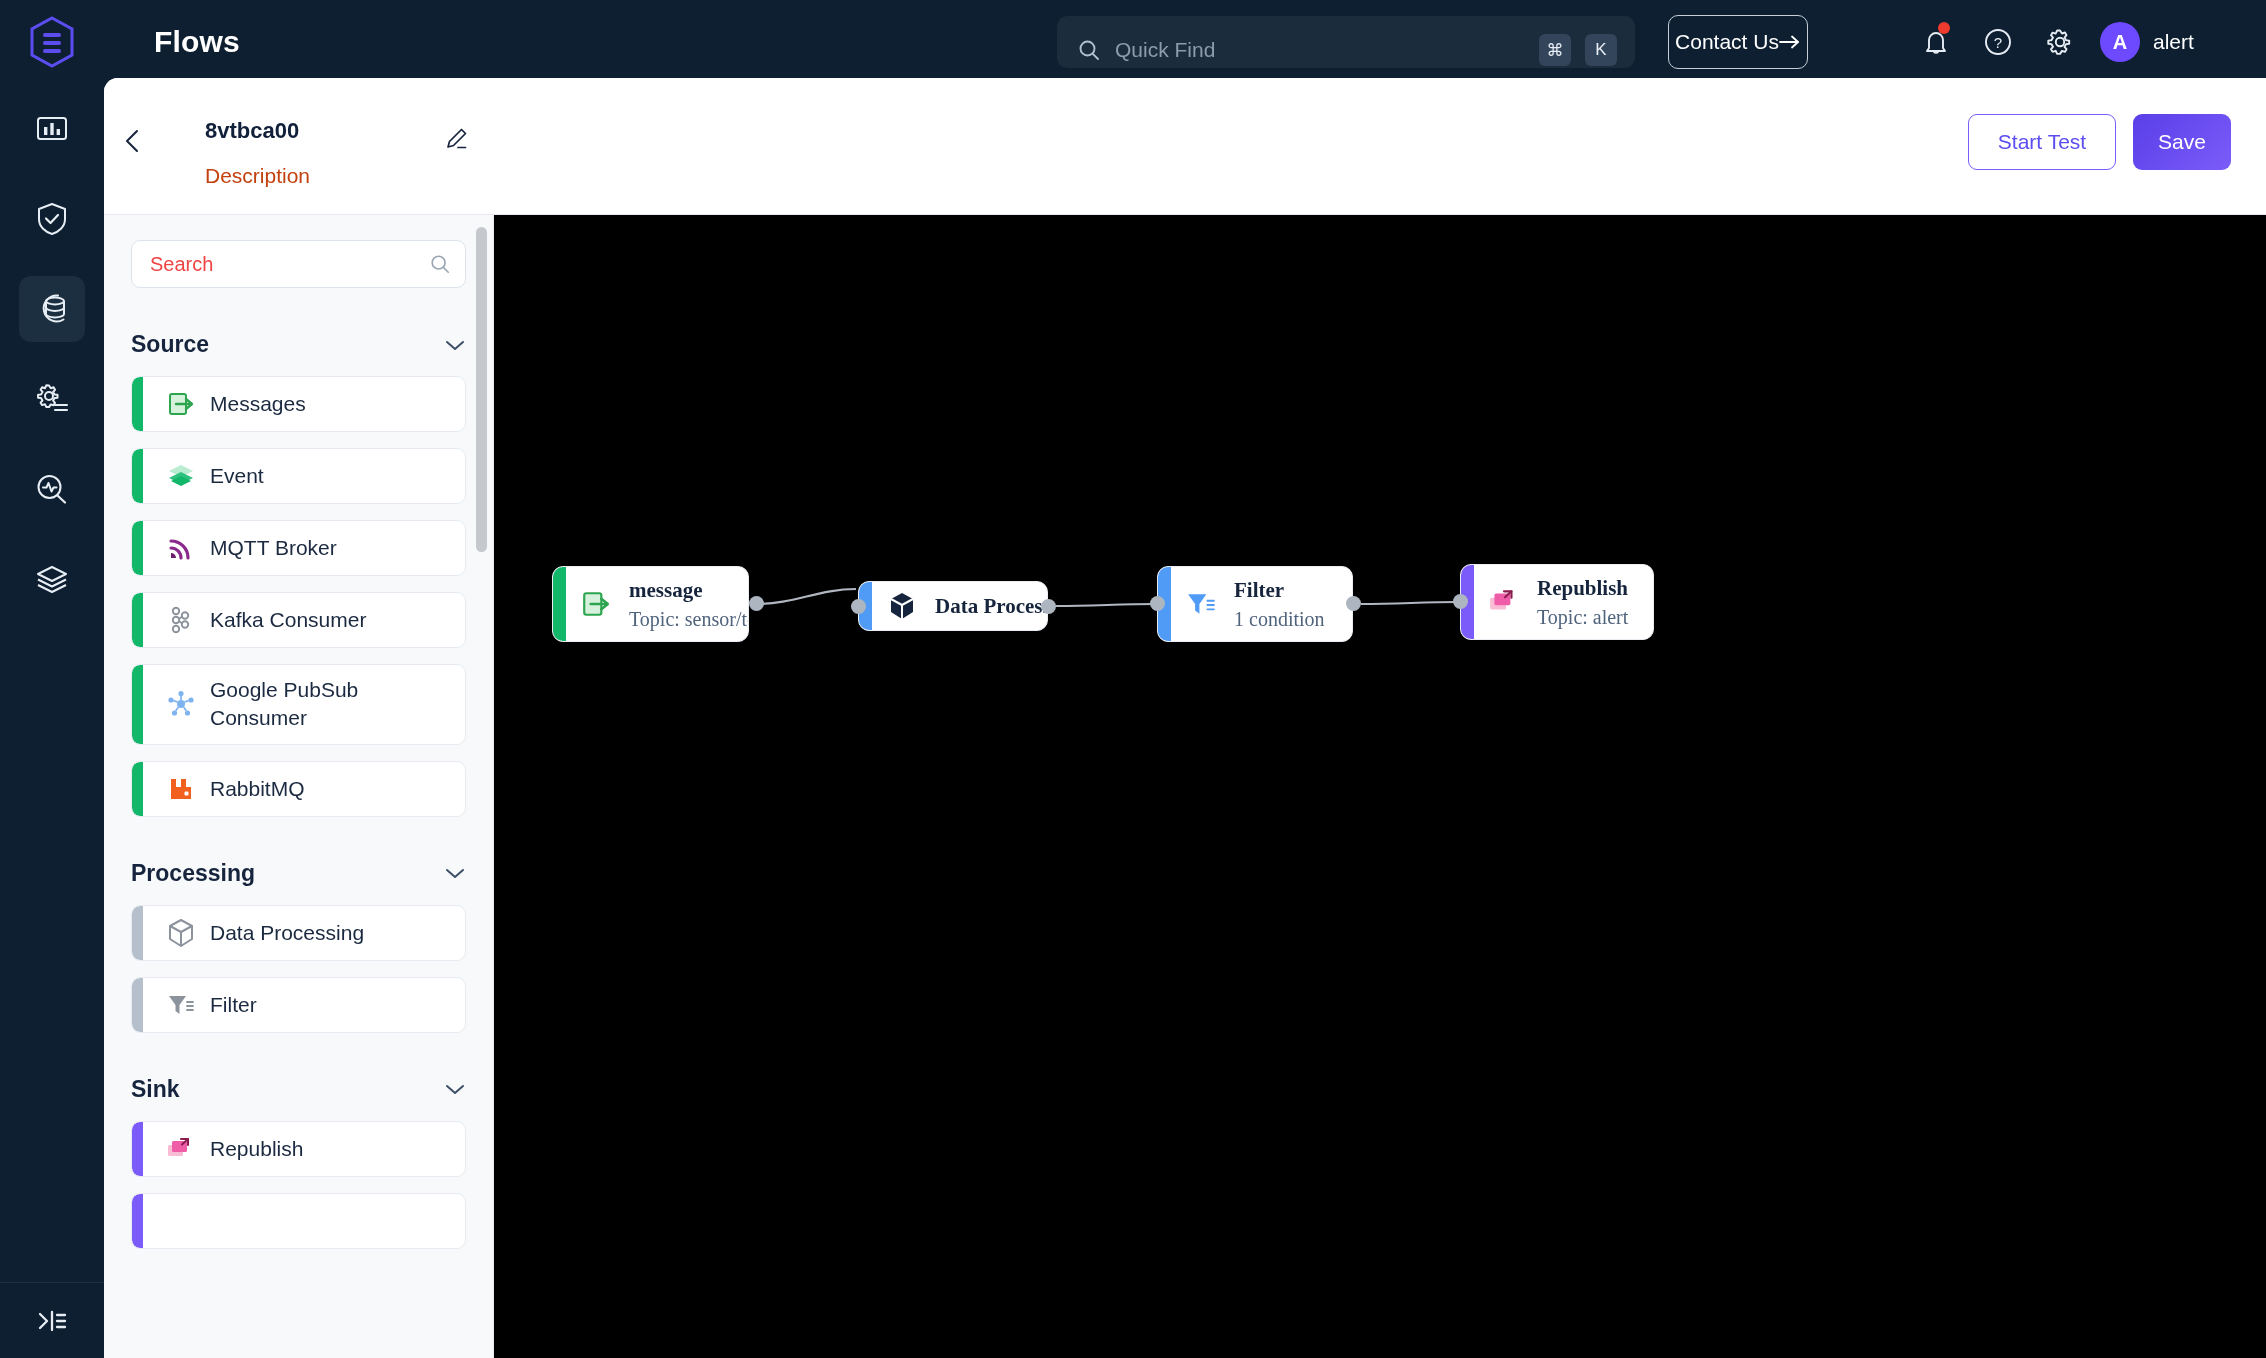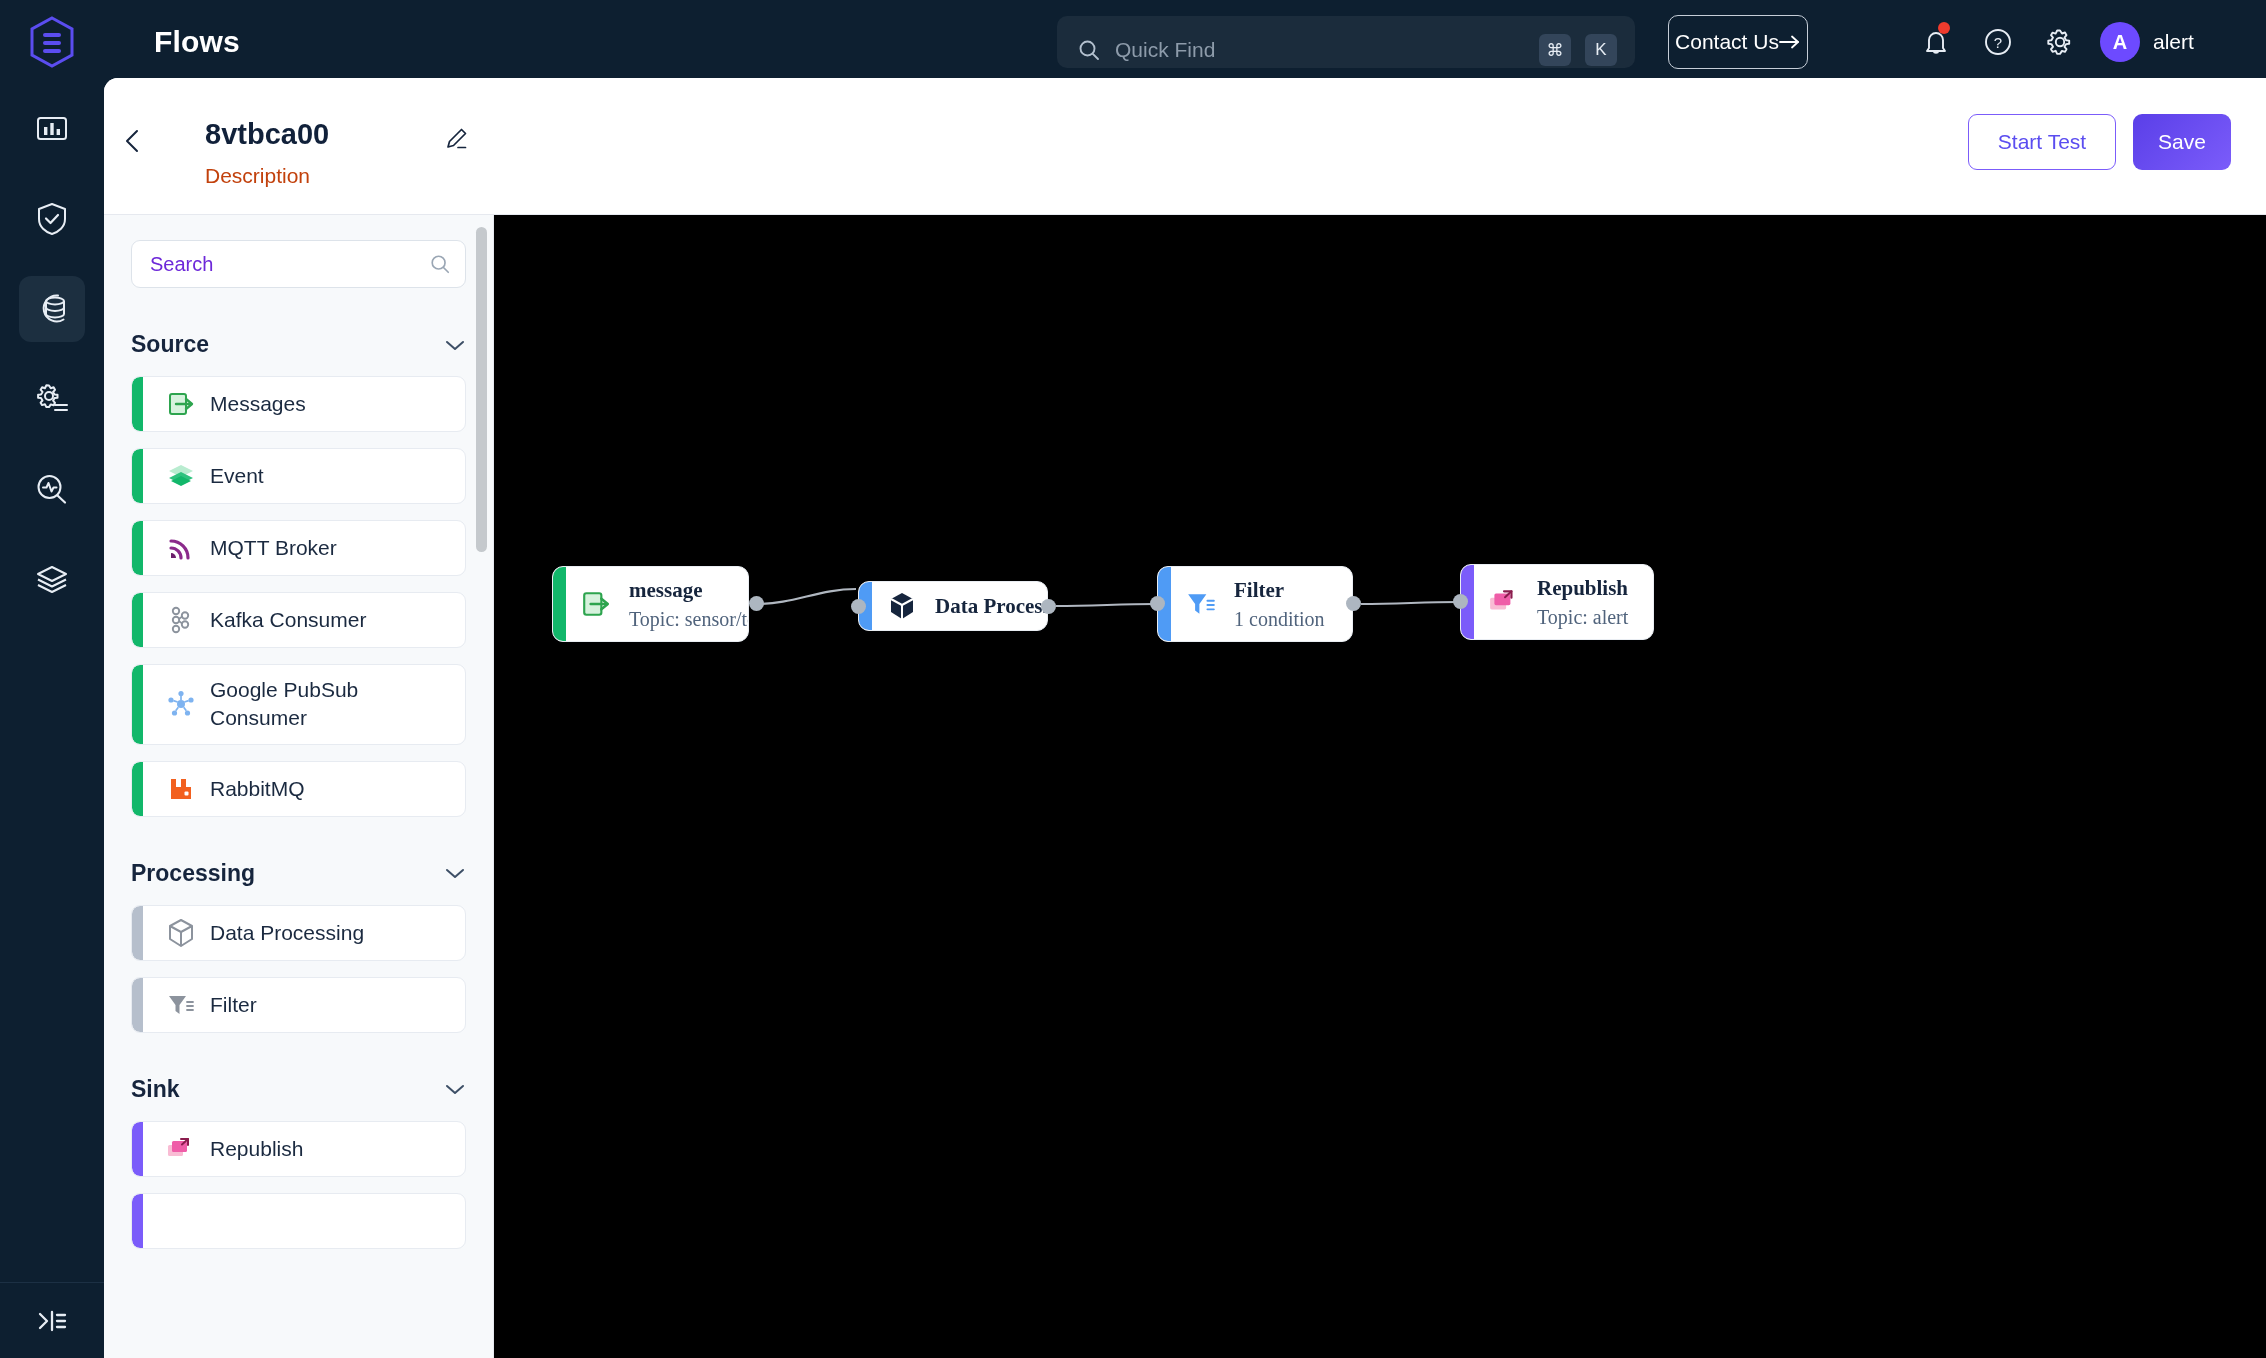--- a/index.html
+++ b/index.html
@@ -132,21 +132,21 @@
     border-bottom: 1px solid #e6e9ef;
   }
   #back-chevron {
     position: absolute; left: 8px; top: 42px;
     width: 42px; height: 42px;
     display: flex; align-items: center; justify-content: center;
     cursor: pointer;
   }
   #flow-title {
     position: absolute; left: 101px; top: 40px;
-    font-size: 29px; font-weight: bold; color: #11213a;
+    font-size: 22px; font-weight: bold; color: #11213a;
   }
   #edit-pencil {
     position: absolute; left: 335px; top: 44px;
     width: 34px; height: 34px;
     display: flex; align-items: center; justify-content: center;
     cursor: pointer;
   }
   #flow-desc {
     position: absolute; left: 101px; top: 86px;
     font-size: 21px; color: #c2410c;
@@ -187,21 +187,21 @@
   #search-box {
     margin-top: 25px;
     height: 48px;
     background: #ffffff;
     border: 1px solid #dde3ea;
     border-radius: 9px;
     display: flex; align-items: center;
     padding: 0 14px 0 18px;
     cursor: text;
   }
-  #search-box .sp { flex: 1; color: #6d28d9; font-size: 20px; }
+  #search-box .sp { flex: 1; color: #ef4444; font-size: 20px; }
 
   .group-header {
     display: flex; align-items: center; justify-content: space-between;
     margin-top: 43px; margin-bottom: 18px;
     cursor: pointer;
   }
   .group-header .gtitle {
     font-size: 23px; font-weight: bold; color: #16253d;
   }
   .node-item {

